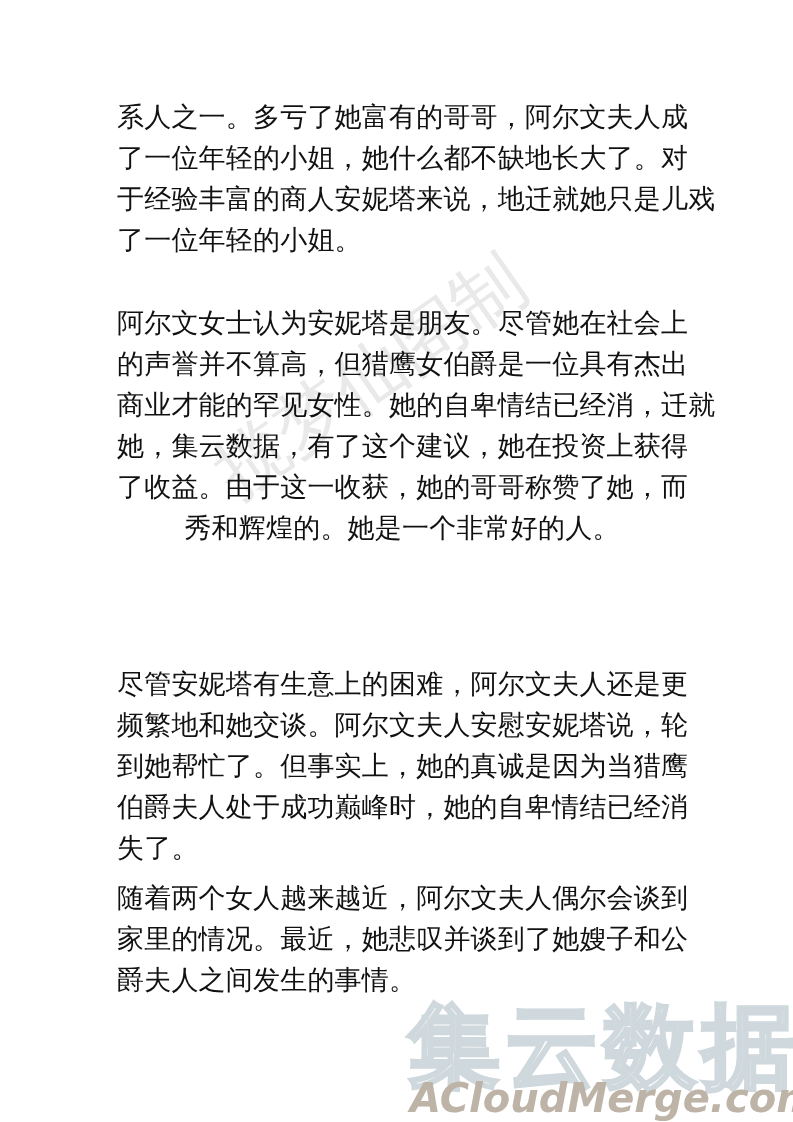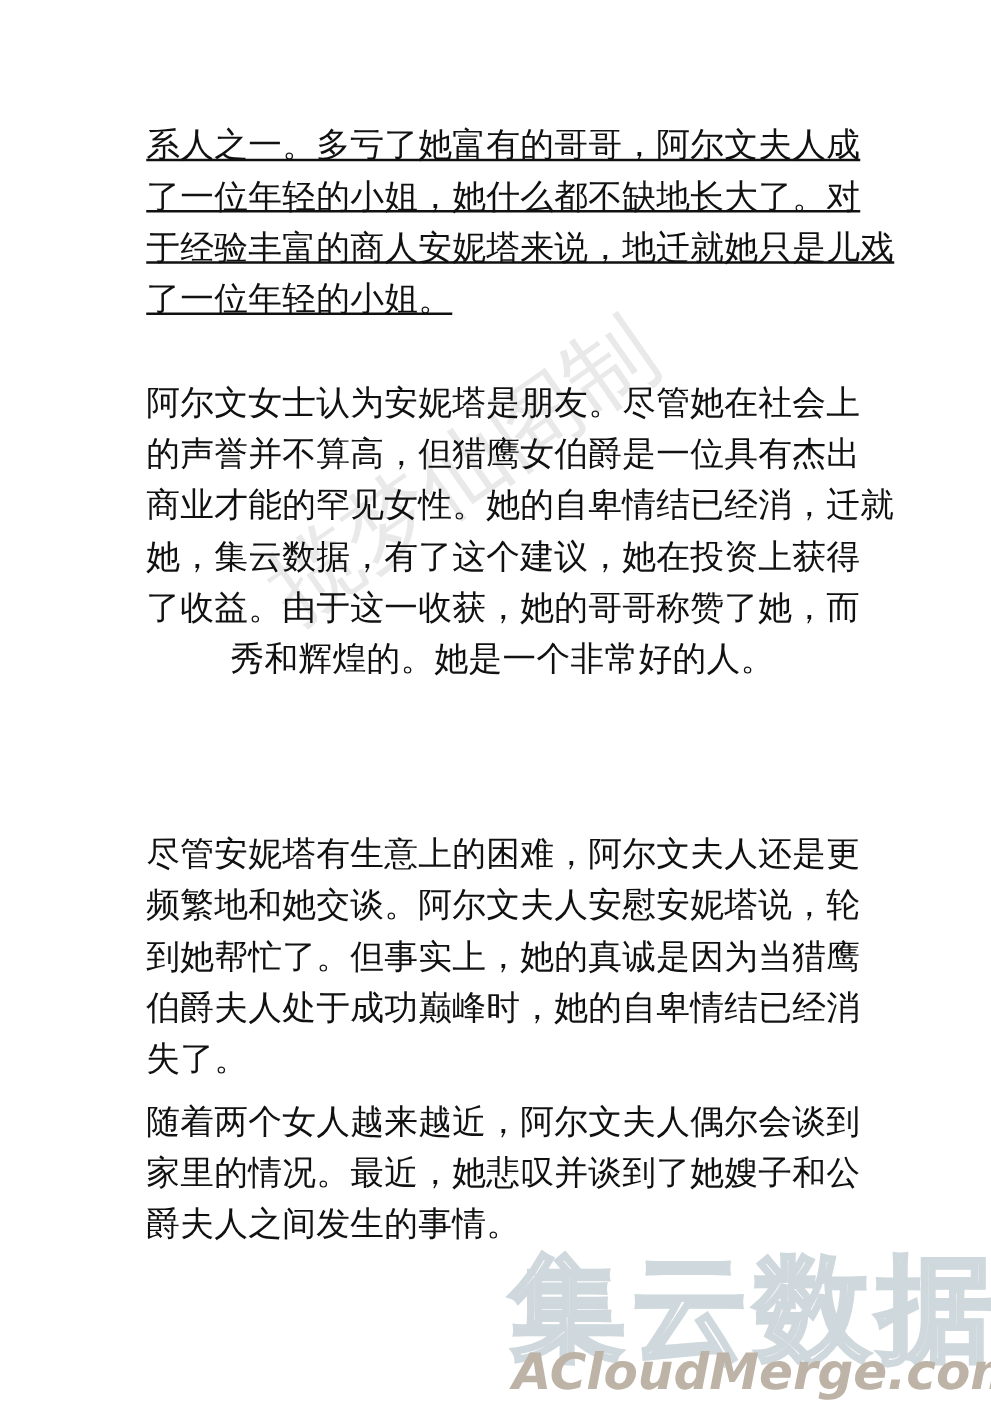--- a/index.html
+++ b/index.html
@@ -33,21 +33,21 @@
   }
   .para { z-index: 1; }
 </style>
 </head>
 <body>
 
 <div class="page">
 
   <div class="wm-diag">揽梦仙阁制</div>
 
-  <div class="para" style="top:96px;text-decoration:underline;">
+  <div class="para" style="top:96px;">
     <span class="line">系人之一。多亏了她富有的哥哥，阿尔文夫人成</span>
     <span class="line">了一位年轻的小姐，她什么都不缺地长大了。对</span>
     <span class="line">于经验丰富的商人安妮塔来说，地迁就她只是儿戏</span>
     <span class="line">了一位年轻的小姐。</span>
   </div>
 
   <div class="para" style="top:302px;text-align:center;">
     <span class="line">阿尔文女士认为安妮塔是朋友。尽管她在社会上</span>
     <span class="line">的声誉并不算高，但猎鹰女伯爵是一位具有杰出</span>
     <span class="line">商业才能的罕见女性。她的自卑情结已经消，迁就</span>

